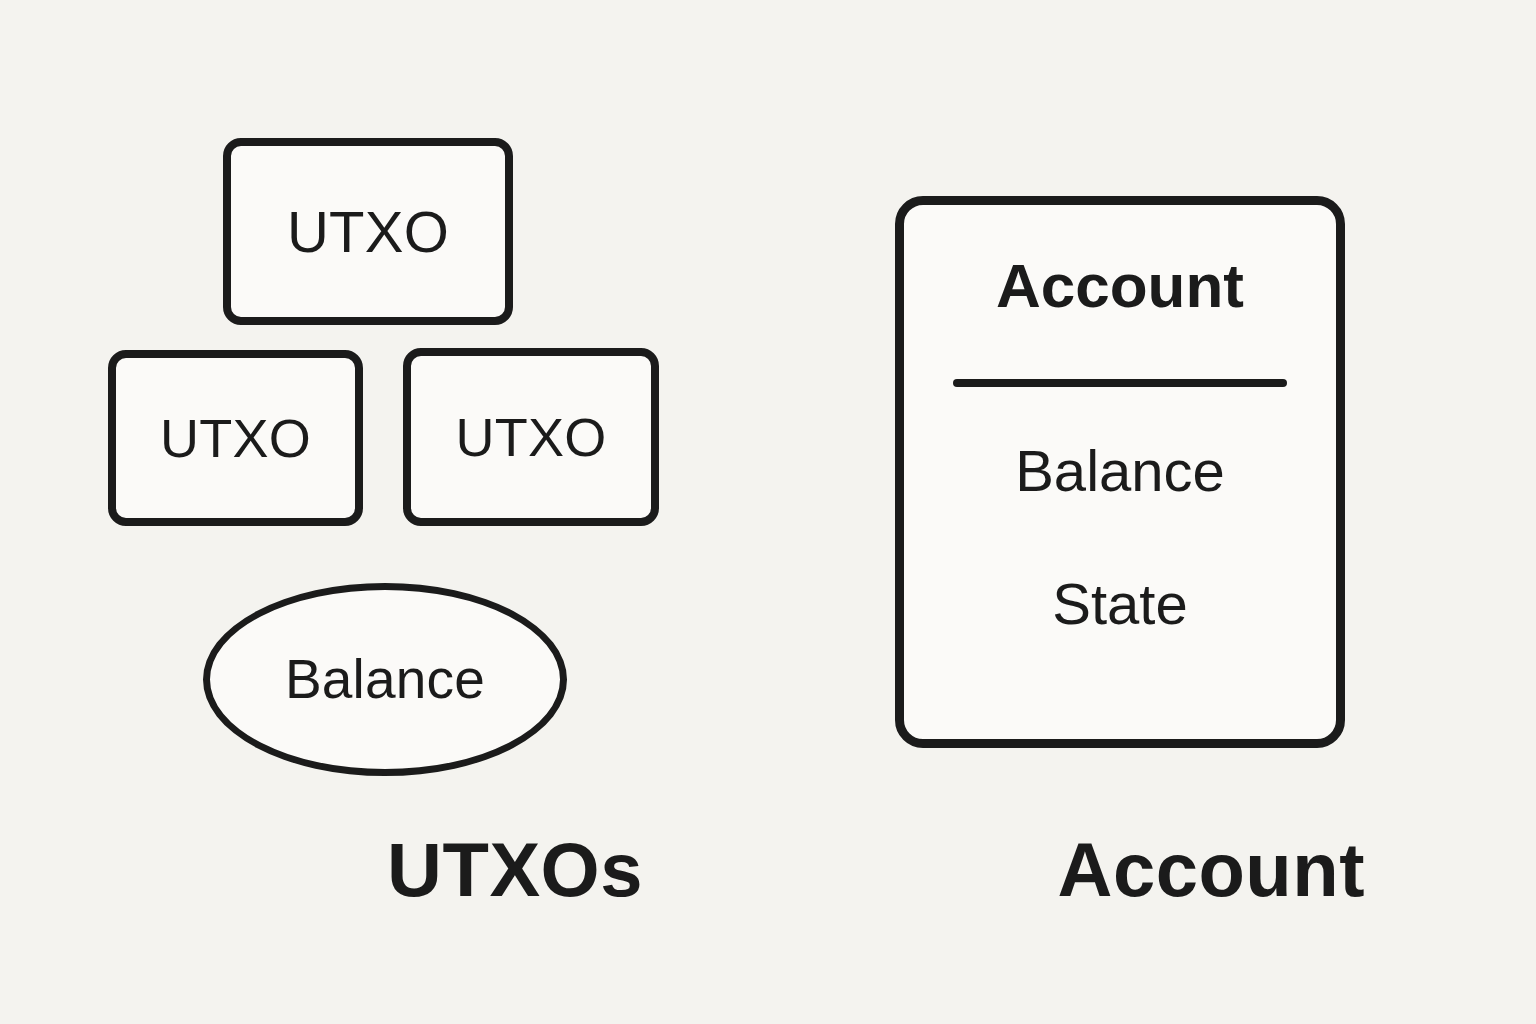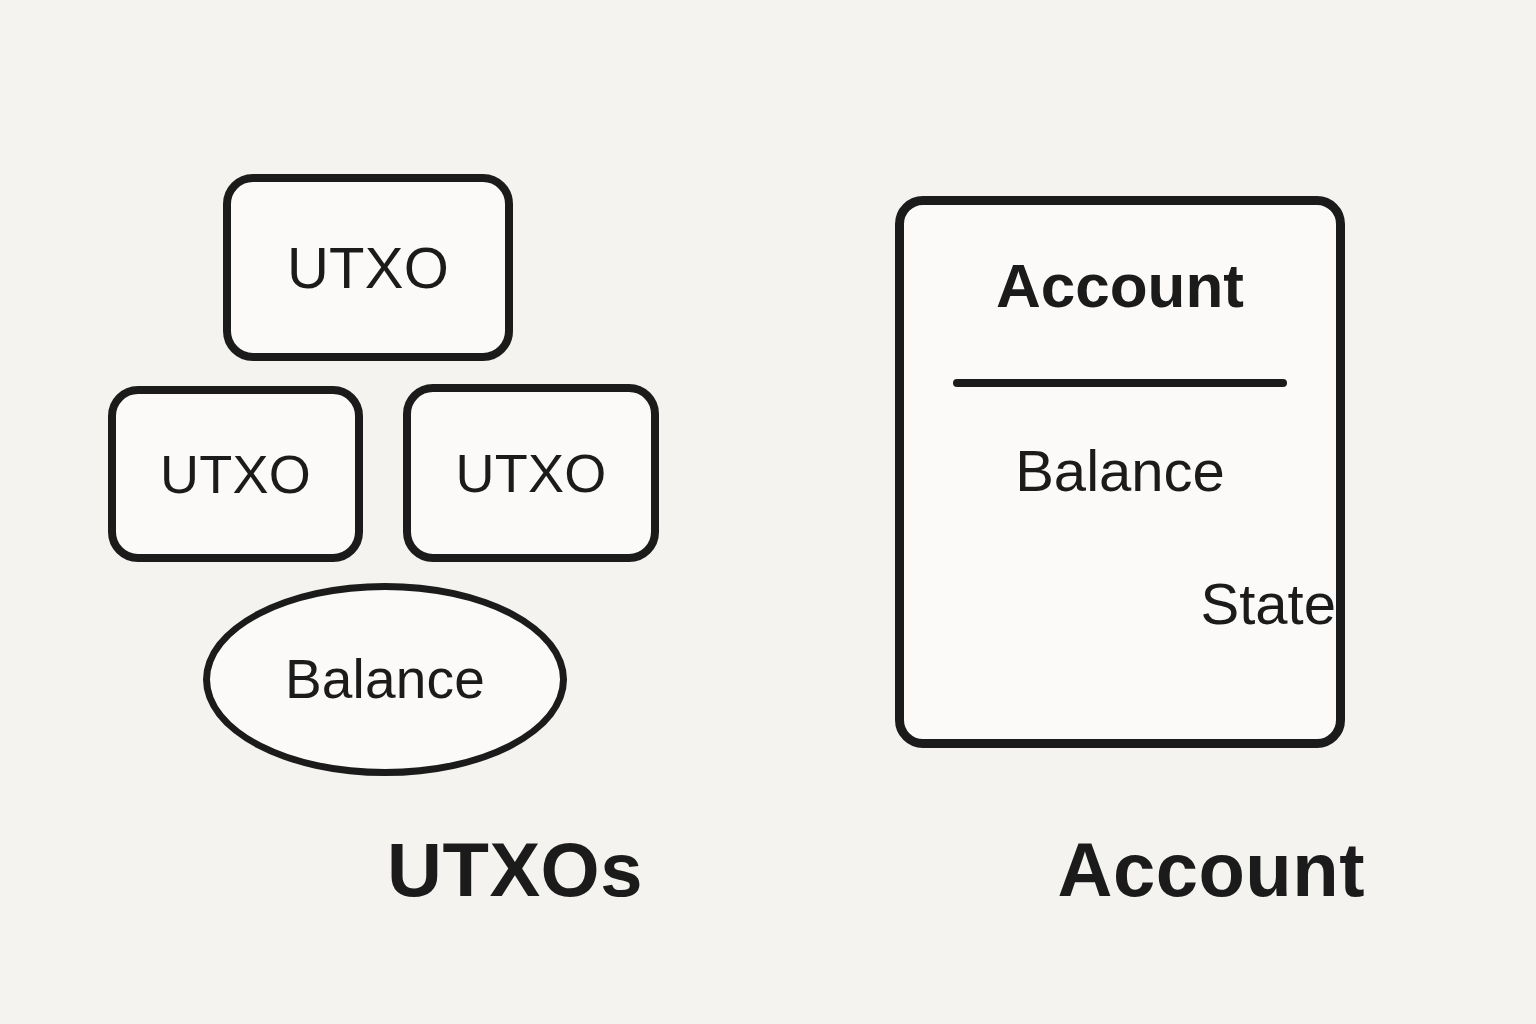--- a/index.html
+++ b/index.html
@@ -28,23 +28,22 @@
     box-sizing: border-box;
     display: flex;
     align-items: center;
     justify-content: center;
     background: #fbfaf8;
     border: 8px solid #1b1b1b;
     color: #1b1b1b;
   }
 
   .utxo-box {
-    border-radius: 30px;
+    border-radius: 18px;
     border-width: 8px;
-    margin-top: 36px;
   }
 
   .node-text {
     font-weight: 400;
     letter-spacing: 0.2px;
     line-height: 1;
     white-space: nowrap;
     color: #1b1b1b;
   }
 
@@ -135,21 +134,21 @@
     line-height: 1;
     color: #1b1b1b;
     white-space: nowrap;
   }
 
   #account-field-state {
     position: absolute;
     left: 0;
     right: 0;
     top: 370px;
-    text-align: right;
+    text-align: center;
     font-size: 58px;
     font-weight: 400;
     line-height: 1;
     color: #1b1b1b;
     white-space: nowrap;
   }
 
   
   .group-caption {
     position: absolute;

